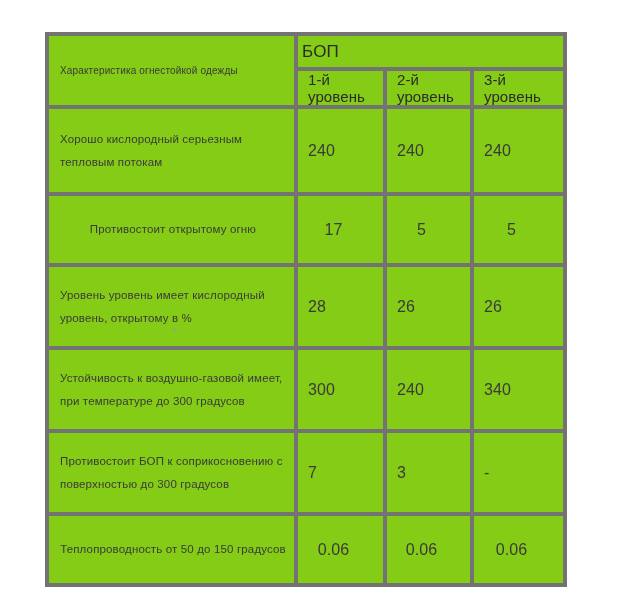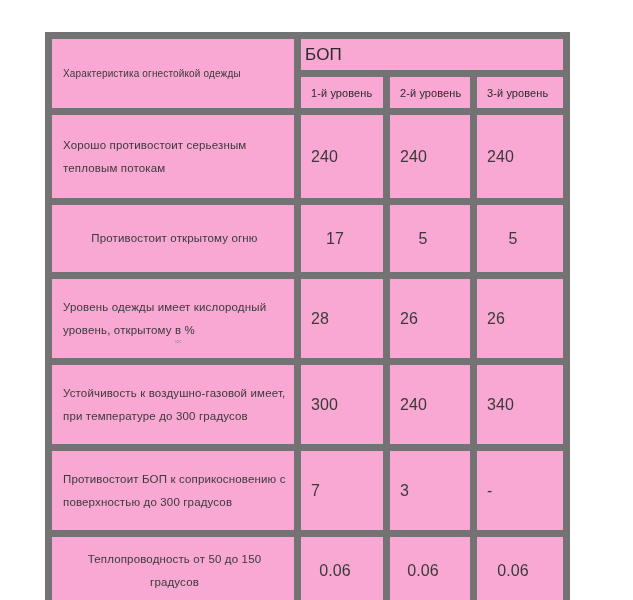--- a/index.html
+++ b/index.html
@@ -32,25 +32,25 @@
 
   table.spec-table {
     border-collapse: collapse;
     table-layout: fixed;
     width: 518px;
     background: #ffffff;
   }
 
   table.spec-table td,
   table.spec-table th {
-    border: 7px solid #737373;
+    border: 4px solid #737373;
     vertical-align: middle;
     text-align: left;
     font-weight: normal;
-    background: #f9a8d4;
+    background: #84cc16;
   }
 
   
   col.c-feature { width: 249px; }
   col.c-l1 { width: 89px; }
   col.c-l2 { width: 87px; }
   col.c-l3 { width: 93px; }
 
   
   .hdr-group {
@@ -64,21 +64,21 @@
 
   .hdr-feature {
     font-size: 10px;
     color: #3a3a3a;
     padding: 0 0 0 11px;
     height: 62px;
     letter-spacing: .15px;
   }
 
   .hdr-level {
-    font-size: 11px;
+    font-size: 15px;
     color: #2b2b2b;
     padding: 0 0 0 10px;
     height: 31px;
     letter-spacing: .1px;
   }
 
   
   .cell-feature {
     font-size: 11.5px;
     line-height: 1.95;
@@ -139,40 +139,40 @@
         <tr>
           <th class="hdr-level">1-й уровень</th>
           <th class="hdr-level">2-й уровень</th>
           <th class="hdr-level">3-й уровень</th>
         </tr>
       </thead>
       <tbody>
 
         <tr class="r-tall">
           <td class="cell-feature">
-            <span>Хорошо противостоит серьезным</span><br>
+            <span>Хорошо кислородный серьезным</span><br>
             <span>тепловым потокам</span>
           </td>
           <td class="cell-value">240</td>
           <td class="cell-value">240</td>
           <td class="cell-value">240</td>
         </tr>
 
         <tr class="r-short">
           <td class="cell-feature">
             <span>Противостоит  открытому  огню</span>
           </td>
           <td class="cell-value">17</td>
           <td class="cell-value">5</td>
           <td class="cell-value">5</td>
         </tr>
 
         <tr class="r-mid">
           <td class="cell-feature">
-            <span>Уровень одежды имеет кислородный</span><br>
+            <span>Уровень уровень имеет кислородный</span><br>
             <span>уровень, открытому </span><span class="squiggle">в</span><span> %</span>
           </td>
           <td class="cell-value">28</td>
           <td class="cell-value">26</td>
           <td class="cell-value">26</td>
         </tr>
 
         <tr class="r-mid">
           <td class="cell-feature">
             <span>Устойчивость к воздушно-газовой имеет,</span><br>

